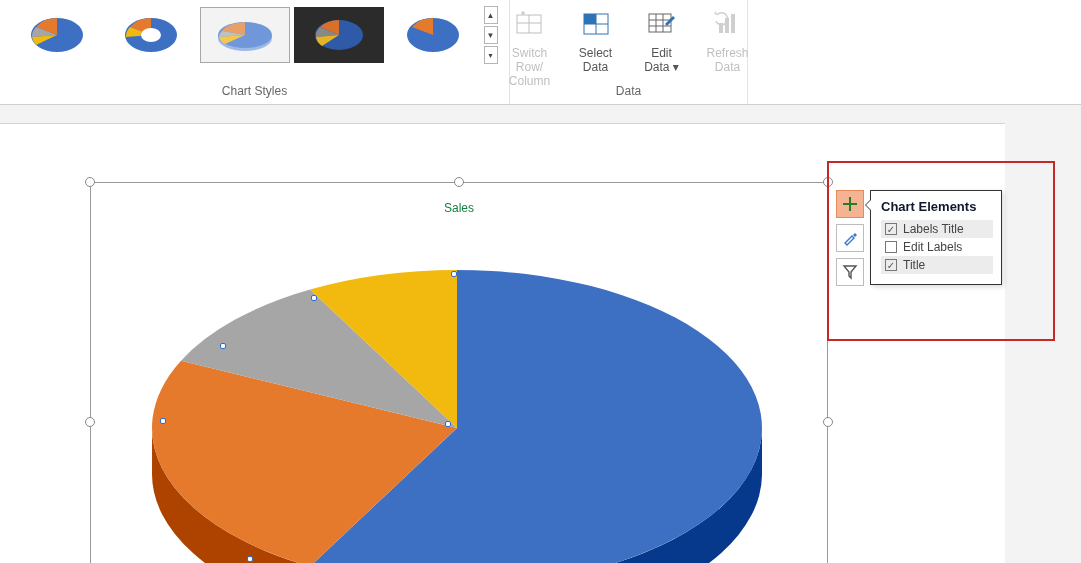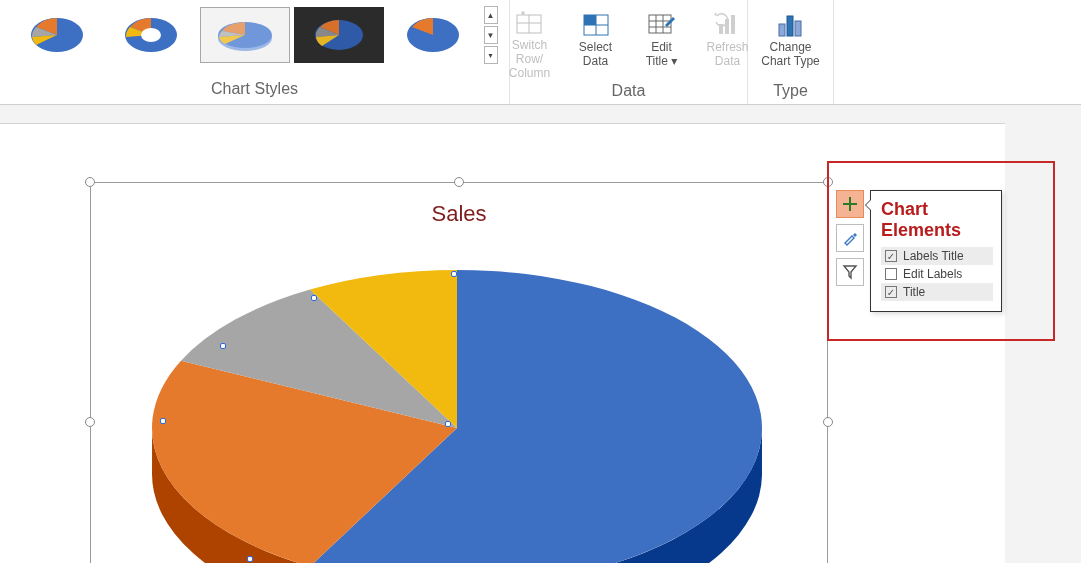--- a/index.html
+++ b/index.html
@@ -26,21 +26,21 @@
     flex-direction: column;
     align-items: center;
     padding: 4px 4px 0 4px;
     height: 100%;
     border-right: 1px solid #e3e3e3;
   }
   .ribbon-group-label {
     margin-top: auto;
     padding: 4px 0 6px;
     color: #666;
-    font-size: 16px;
+    font-size: 12px;
   }
   .gallery {
     display: flex;
     align-items: center;
     gap: 4px;
     padding: 2px;
   }
   .gallery-thumb {
     width: 90px;
     height: 56px;
@@ -69,21 +69,21 @@
     padding:2px 6px;
   }
   .rbtn {
     width:66px;
     height:70px;
     display:flex;
     flex-direction:column;
     align-items:center;
     justify-content:flex-start;
     padding-top:4px;
-    gap:2px;
+    gap:10px;
     color:#555;
     cursor:pointer;
     border:1px solid transparent;
   }
   .rbtn.disabled { color:#bfbfbf; cursor:default;}
   .rbtn .ico { width:32px;height:28px;display:flex;align-items:center;justify-content:center;}
   .rbtn .lbl { text-align:center;line-height:1.15;}
   
   .workspace {
     position:absolute;
@@ -111,22 +111,22 @@
   .sel-handle.nw{left:-6px;top:-6px;}
   .sel-handle.n{left:calc(50% - 5px);top:-6px;}
   .sel-handle.ne{right:-6px;top:-6px;}
   .sel-handle.w{left:-6px;top:calc(50% - 5px);}
   .sel-handle.e{right:-6px;top:calc(50% - 5px);}
 
   .chart-title{
     position:absolute;
     left:0;right:0;top:18px;
     text-align:center;
-    font-size:22px;
-    color:#7f1d1d;
+    font-size:12px;
+    color:#15803d;
   }
 
   .pie-wrap{
     position:absolute;
     left:36px; top:50px;
     width:660px; height:420px;
   }
 
   .mini-marker{
     position:absolute;width:6px;height:6px;border:1px solid #2a6bdc;background:#fff;border-radius:2px;
@@ -153,21 +153,21 @@
     background:#fff;
     padding:8px 8px 10px 10px;
     box-shadow:2px 2px 5px rgba(0,0,0,.15);
   }
   .flyout .pointer{
     position:absolute;left:-6px;top:8px;width:0;height:0;border-top:6px solid transparent;border-bottom:6px solid transparent;border-right:6px solid #333;
   }
   .flyout .pointer::after{
     content:"";position:absolute;left:1px;top:-5px;border-top:5px solid transparent;border-bottom:5px solid transparent;border-right:5px solid #fff;
   }
-  .flyout-title{ color:#b91c1c;font-weight:600;font-size:18px;margin-bottom:6px;}
+  .flyout-title{ color:#0f172a;font-weight:600;font-size:13px;margin-bottom:6px;}
   .fly-item{
     display:flex;align-items:center;gap:6px;padding:2px 4px;cursor:pointer;font-size:12px;color:#444;
   }
   .fly-item.hl{ background:#ececec;}
   .fly-item .cb{ width:12px;height:12px;border:1px solid #777;display:inline-flex;align-items:center;justify-content:center;font-size:10px;color:#555;}
 
   .callout-red{
     position:absolute;
     left:827px;top:37px;width:228px;height:180px;
     border:2px solid #c62828;
@@ -263,57 +263,41 @@
           <svg width="30" height="26">
               <rect x="2" y="3" width="22" height="18" fill="none" stroke="#666"></rect>
               <line x1="2" y1="9" x2="24" y2="9" stroke="#666"></line>
               <line x1="2" y1="15" x2="24" y2="15" stroke="#666"></line>
               <line x1="9" y1="3" x2="9" y2="21" stroke="#666"></line>
               <line x1="16" y1="3" x2="16" y2="21" stroke="#666"></line>
               <path d="M20 15 L28 7 L26 5 L18 13 Z" fill="#2e74b5"></path>
             </svg>
         </div>
         <div class="lbl" style="white-space:pre-line"><span>Edit
-Title</span> <span>▾</span></div>
+Data</span> <span>▾</span></div>
       </div>
 
       <div class="rbtn disabled">
         <div class="ico">
           <svg width="30" height="26">
               <rect x="6" y="12" width="4" height="10" fill="#cfcfcf"></rect>
               <rect x="12" y="7" width="4" height="15" fill="#cfcfcf"></rect>
               <rect x="18" y="3" width="4" height="19" fill="#cfcfcf"></rect>
               <path d="M4 4 A6 6 0 1 1 3 10" fill="none" stroke="#cfcfcf" stroke-width="1.5"></path>
               <path d="M1 3 L4 4 L3 0 Z" fill="#cfcfcf"></path>
             </svg>
         </div>
         <div class="lbl" style="white-space:pre-line">Refresh
 Data</div>
       </div>
 
     </div>
     <div class="ribbon-group-label">Data</div>
   </div>
 
-  <div class="ribbon-group" style="width:86px">
-    <div class="data-group-buttons">
-      <div class="rbtn" style="width:76px">
-        <div class="ico">
-          <svg width="32" height="26">
-              <rect x="4" y="12" width="6" height="12" fill="#8aa9d8" stroke="#4a6da8"></rect>
-              <rect x="12" y="4" width="6" height="20" fill="#2e74b5" stroke="#1d588f"></rect>
-              <rect x="20" y="9" width="6" height="15" fill="#8aa9d8" stroke="#4a6da8"></rect>
-            </svg>
-        </div>
-        <div class="lbl" style="white-space:pre-line">Change
-Chart Type</div>
-      </div>
-    </div>
-    <div class="ribbon-group-label">Type</div>
-  </div>
 </div>
 
 <div class="workspace">
   <div class="slide">
 
     <div class="chart-selection">
       <div class="sel-handle nw"></div>
       <div class="sel-handle n"></div>
       <div class="sel-handle ne"></div>
       <div class="sel-handle w"></div>

